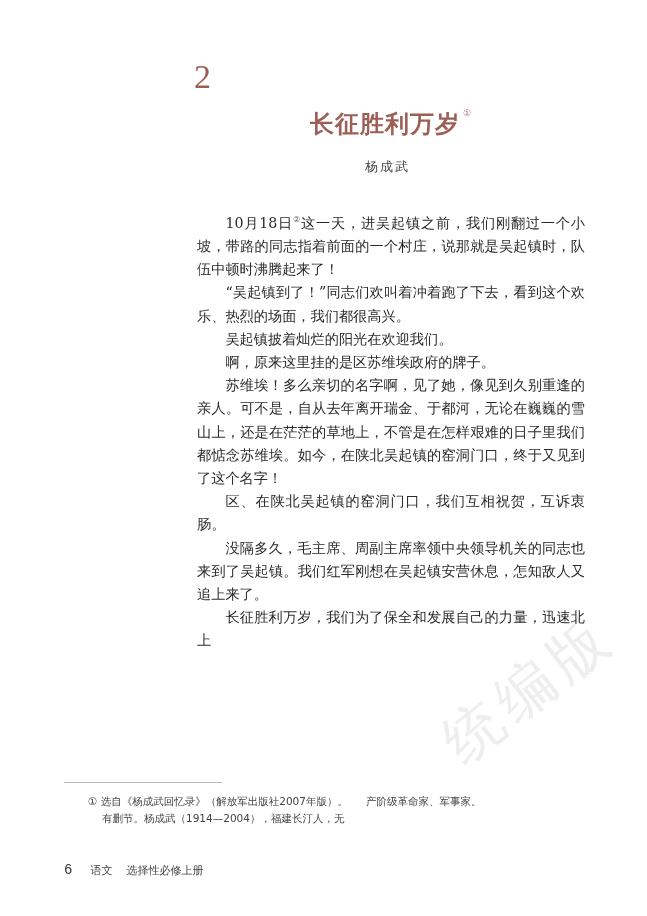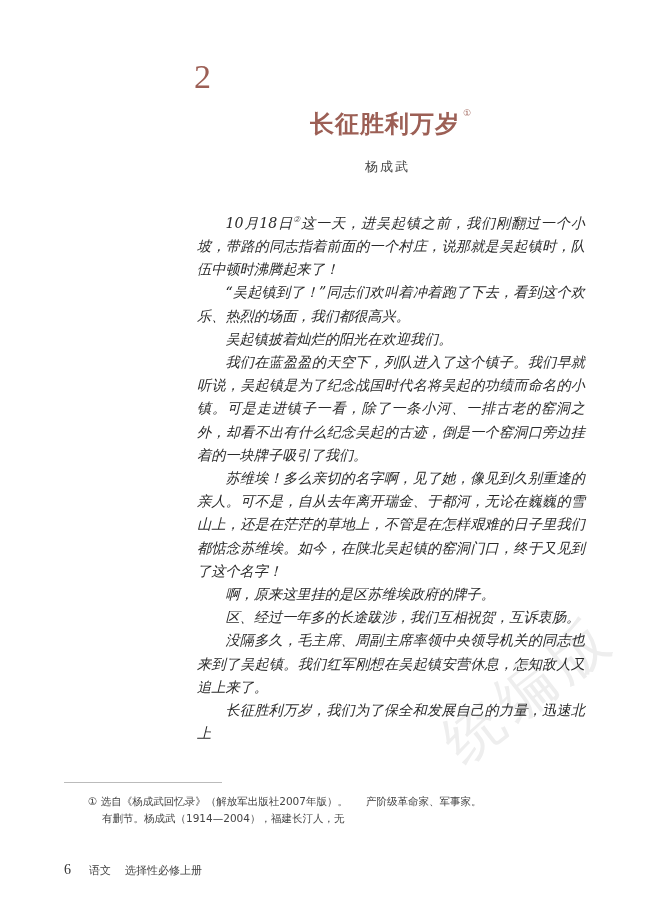--- a/index.html
+++ b/index.html
@@ -5,31 +5,31 @@
   html, body { margin: 0; padding: 0; background: #ffffff; }
   body { width: 647px; height: 916px; position: relative; overflow: hidden;
          font-family: "DejaVu Serif", "Liberation Serif", serif; color: #2a2a2a; }
   .lesson-num { position: absolute; left: 194px; top: 58px; font-size: 34px;
                 color: #9c5f55; font-family: "Liberation Serif", serif; }
   .title { position: absolute; left: 310px; top: 108px; font-size: 24px;
            color: #9c5f55; letter-spacing: 1px; font-family: Liberation Mono, monospace; font-weight: bold; }
   .title sup { font-size: 9px; color: #9c5f55; vertical-align: top; margin-left: 3px; font-weight: normal; }
   .author { position: absolute; left: 365px; top: 158px; font-size: 13px; color: #444; letter-spacing: 2px; font-family: Liberation Mono, monospace; }
   .body { position: absolute; left: 197px; top: 208px; width: 388px; font-size: 14.2px;
-          line-height: 23.2px; text-align: justify; font-style: italic; }
+          line-height: 23.2px; text-align: justify; }
   .body p { margin: 0; text-indent: 2em; }
   .body sup { font-size: 8px; color: #555; }
   .fn-rule { position: absolute; left: 64px; top: 782px; width: 158px; height: 1px; background: #bbb; }
   .footnotes { position: absolute; left: 64px; top: 793px; width: 530px; font-size: 10.5px;
                line-height: 17px; color: #444; font-family: "DejaVu Sans", sans-serif; }
   .fn-col1 { position: absolute; left: 0; top: 0; width: 270px; margin-left: 24px; }
   .fn-col2 { position: absolute; left: 272px; top: 0; width: 260px; margin-left: 16px; }
   .fn-indent { padding-left: 14px; }
   .page-footer { position: absolute; left: 64px; top: 862px; font-size: 11px; color: #444;
-                 font-family: Liberation Serif, serif; }
+                 font-family: Liberation Mono, monospace; }
   .page-footer .pnum { font-size: 14px; margin-right: 18px; color: #333; }
   .page-footer .book { margin-left: 14px; }
   .watermark { position: absolute; left: 430px; top: 650px; font-size: 58px; color: #eeeeee;
                transform: rotate(-38deg); font-family: "DejaVu Serif", serif; z-index: 0;
                letter-spacing: 8px; pointer-events: none; }
   .content { position: relative; z-index: 1; }
 </style>
 </head>
 <body>
 
@@ -39,24 +39,23 @@
   <div class="lesson-num">2</div>
   <div class="title">
     <span>长征胜利万岁</span><sup>①</sup>
   </div>
   <div class="author">杨成武</div>
 
   <div class="body">
     <p><span>10月18日</span><sup>②</sup><span>这一天，进吴起镇之前，我们刚翻过一个小坡，带路的同志指着前面的一个村庄，说那就是吴起镇时，队伍中顿时沸腾起来了！</span></p>
     <p>“吴起镇到了！”同志们欢叫着冲着跑了下去，看到这个欢乐、热烈的场面，我们都很高兴。</p>
     <p>吴起镇披着灿烂的阳光在欢迎我们。</p>
-    <p>我们在蓝盈盈的天空下，列队进入了这个镇子。我们早就听说，吴起镇是为了纪念战国时代名将吴起的功绩而命名的小镇。可是走进镇子一看，除了一条小河、一排古老的窑洞之外，却看不出有什么纪念吴起的古迹，倒是一个窑洞口旁边挂着的一块牌子吸引了我们。</p>
+    <p>啊，原来这里挂的是区苏维埃政府的牌子。</p>
     <p>苏维埃！多么亲切的名字啊，见了她，像见到久别重逢的亲人。可不是，自从去年离开瑞金、于都河，无论在巍巍的雪山上，还是在茫茫的草地上，不管是在怎样艰难的日子里我们都惦念苏维埃。如今，在陕北吴起镇的窑洞门口，终于又见到了这个名字！</p>
-    <p>啊，原来这里挂的是区苏维埃政府的牌子。</p>
-    <p>区、经过一年多的长途跋涉，我们互相祝贺，互诉衷肠。</p>
+    <p>区、在陕北吴起镇的窑洞门口，我们互相祝贺，互诉衷肠。</p>
     <p>没隔多久，毛主席、周副主席率领中央领导机关的同志也来到了吴起镇。我们红军刚想在吴起镇安营休息，怎知敌人又追上来了。</p>
     <p>长征胜利万岁，我们为了保全和发展自己的力量，迅速北上</p>
   </div>
 
   <div class="fn-rule"></div>
   <div class="footnotes">
     <div class="fn-col1">
       <div>① 选自《杨成武回忆录》（解放军出版社2007年版）。</div>
       <div class="fn-indent">有删节。杨成武（1914—2004），福建长汀人，无</div>
     </div>

